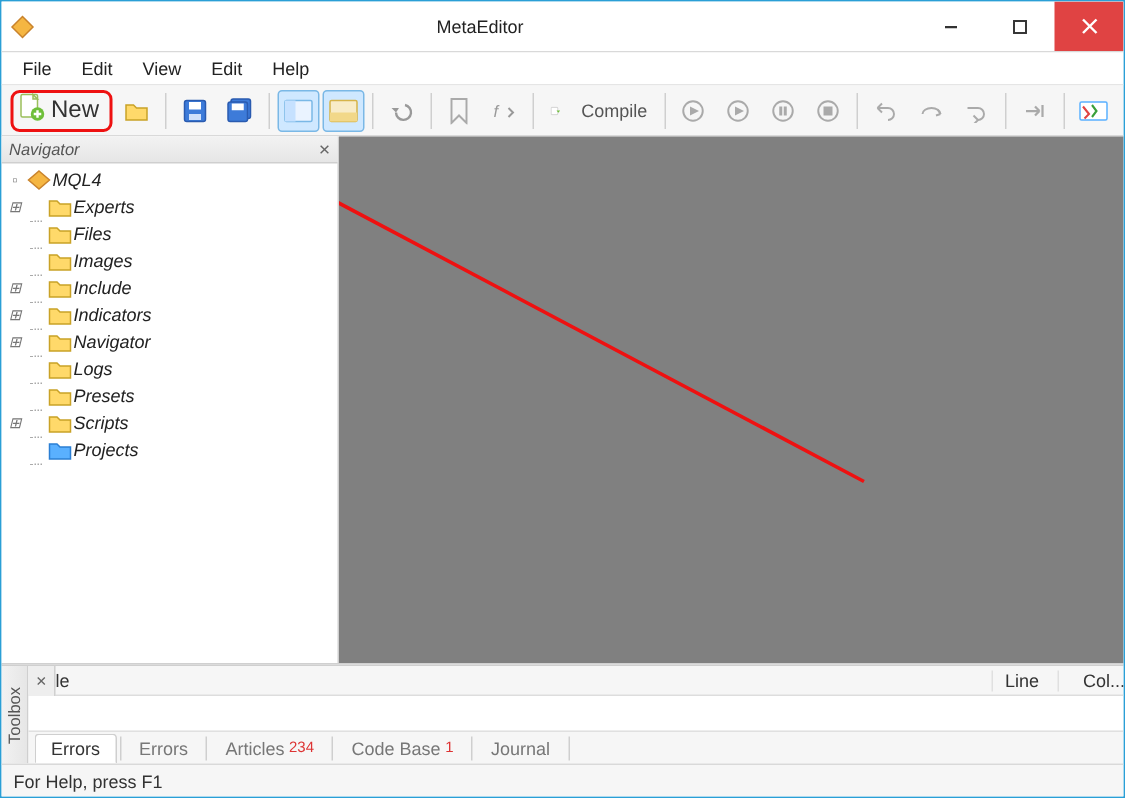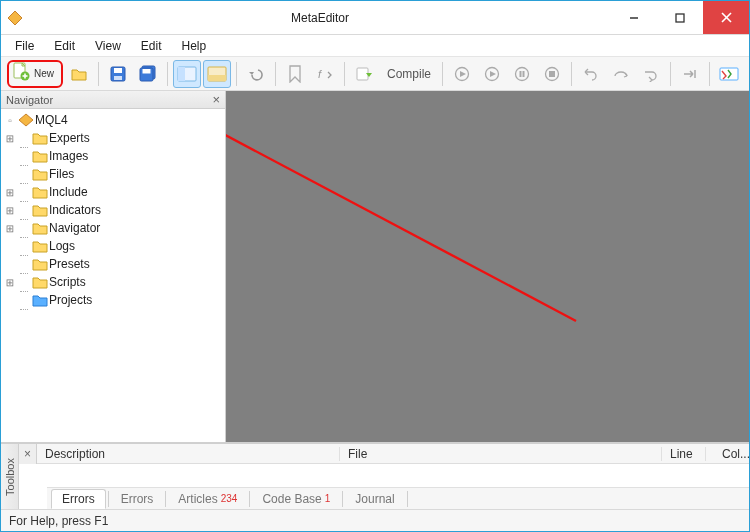--- a/index.html
+++ b/index.html
@@ -10,24 +10,24 @@
   .titlebar .title { flex: 1; text-align: center; font-size: 12px; color: #222; }
   .titlebar .win-controls { display: flex; height: 100%; }
   .titlebar .win-btn { width: 46px; display: flex; align-items: center; justify-content: center; font-size: 14px; color: #333; }
   .titlebar .win-btn.close { background: #e04343; color: #fff; }
   .menubar { height: 22px; background: #fff; display: flex; align-items: stretch; padding: 0 4px; border-bottom: 1px solid #e5e5e5; }
   .menubar .menu-item { padding: 2px 10px; line-height: 18px; color: #222; }
   .toolbar { height: 34px; background: #f6f6f6; border-bottom: 1px solid #d9d9d9; display: flex; align-items: center; padding: 2px 6px; gap: 2px; }
   .toolbar .tb-btn { height: 28px; min-width: 28px; display: flex; align-items: center; justify-content: center; padding: 0 3px; border-radius: 3px; }
   .toolbar .sep { width: 1px; height: 24px; background: #cfcfcf; margin: 0 3px; }
   .new-btn { display: flex; align-items: center; gap: 4px; border: 2px solid #e11; border-radius: 6px; padding: 1px 7px 1px 3px; height: 28px; }
-  .new-btn .txt { font-size: 10px; color: #333; }
+  .new-btn .txt { font-size: 16px; color: #333; }
   .sel { background: #cfe8ff; border: 1px solid #7ab8e6; }
   .center { flex: 1; display: flex; min-height: 0; border-bottom: 1px solid #d0d0d0; }
-  .navigator { width: 225px; border-right: 1px solid #cfcfcf; display: flex; flex-direction: column; background: #fff; }
+  .navigator { width: 225px; border-right: 1px solid #cfcfcf; display: flex; flex-direction: column; background: #fff; font-style: italic; }
   .pane-header { height: 18px; background: linear-gradient(#f2f2f2,#e6e6e6); border-bottom: 1px solid #cfcfcf; display: flex; align-items: center; padding: 0 5px; color: #555; font-size: 11px; }
   .pane-header .close { margin-left: auto; font-size: 13px; color: #666; cursor: pointer; }
   .tree { flex: 1; overflow: auto; padding: 2px 0; }
   .tree-row { display: flex; align-items: center; height: 18px; padding-left: 2px; font-size: 12px; color: #222; white-space: nowrap; }
   .tree-row .exp { width: 14px; text-align: center; color: #777; font-size: 10px; }
   .tree-row .dots { width: 14px; position: relative; }
   .tree-row .dots::before { content: ""; position: absolute; left: 3px; top: 9px; width: 8px; border-top: 1px dotted #aaa; }
   .tree-row.child { padding-left: 2px; }
   .tree-row .icon { width: 18px; display: flex; align-items: center; justify-content: center; }
   .editor { flex: 1; background: #808080; position: relative; }
@@ -37,21 +37,21 @@
   .toolbox .content { flex: 1; display: flex; flex-direction: column; }
   .tb-header { height: 20px; display: flex; align-items: center; background: #f6f6f6; border-bottom: 1px solid #ddd; font-size: 12px; color: #333; position: relative; }
   .tb-header .col { padding: 0 8px; }
   .tb-header .col.descr { width: 320px; }
   .tb-header .col.file { flex: 1; }
   .tb-header .col.line { width: 44px; }
   .tb-header .col.coln { width: 44px; padding-left: 16px; }
   .tb-header .col + .col { border-left: 1px solid #e0e0e0; }
   .tb-header .xbtn { position: absolute; left: 0; top: 0; width: 18px; height: 20px; display:flex; align-items:center; justify-content:center; color:#666; background:#eee; border-right:1px solid #d0d0d0; }
   .tb-body { flex: 1; background: #fff; }
-  .tb-tabs { height: 22px; display: flex; align-items: center; padding: 0 4px; background: #f6f6f6; border-top: 1px solid #e0e0e0; gap: 2px; margin-left: 28px; }
+  .tb-tabs { height: 22px; display: flex; align-items: center; padding: 0 4px; background: #f6f6f6; border-top: 1px solid #e0e0e0; gap: 2px; }
   .tb-tab { padding: 2px 10px; font-size: 12px; color: #777; display: flex; align-items: center; gap: 3px; }
   .tb-tab.active { color: #333; background: #fff; border: 1px solid #cfcfcf; border-bottom: 1px solid #fff; border-radius: 3px 3px 0 0; }
   .tb-tabs .divider { width:1px; height:16px; background:#cfcfcf; }
   .badge { font-size: 10px; color: #d33; vertical-align: sub; }
   .statusbar { height: 22px; background: #f6f6f6; border-top: 1px solid #d9d9d9; display: flex; align-items: center; padding: 0 8px; font-size: 12px; color: #333; }
   .arrow-overlay { position: absolute; left: 0; top: 0; pointer-events: none; }
   .folder-svg { width: 16px; height: 14px; }
 </style>
 </head>
 <body>
@@ -256,31 +256,31 @@
               <span>Experts</span>
             </div>
             <div class="tree-row child">
               <span class="exp"></span>
               <span class="dots"></span>
               <span class="icon">
                 <svg class="folder-svg" viewBox="0 0 16 14">
                   <path d="M1 3 L6 3 L8 5 L15 5 L15 13 L1 13 Z" fill="#ffd96a" stroke="#c9a227"></path>
                 </svg>
               </span>
+              <span>Files</span>
+            </div>
+            <div class="tree-row child">
+              <span class="exp"></span>
+              <span class="dots"></span>
+              <span class="icon">
+                <svg class="folder-svg" viewBox="0 0 16 14">
+                  <path d="M1 3 L6 3 L8 5 L15 5 L15 13 L1 13 Z" fill="#ffd96a" stroke="#c9a227"></path>
+                </svg>
+              </span>
               <span>Images</span>
-            </div>
-            <div class="tree-row child">
-              <span class="exp"></span>
-              <span class="dots"></span>
-              <span class="icon">
-                <svg class="folder-svg" viewBox="0 0 16 14">
-                  <path d="M1 3 L6 3 L8 5 L15 5 L15 13 L1 13 Z" fill="#ffd96a" stroke="#c9a227"></path>
-                </svg>
-              </span>
-              <span>Files</span>
             </div>
             <div class="tree-row child">
               <span class="exp">⊞</span>
               <span class="dots"></span>
               <span class="icon">
                 <svg class="folder-svg" viewBox="0 0 16 14">
                   <path d="M1 3 L6 3 L8 5 L15 5 L15 13 L1 13 Z" fill="#ffd96a" stroke="#c9a227"></path>
                 </svg>
               </span>
               <span>Include</span>
@@ -360,21 +360,20 @@
     </div>
   </div>
 
   <div class="toolbox">
     <div class="tab-strip-left">
       <span class="v">Toolbox</span>
     </div>
     <div class="content">
       <div class="tb-header">
         <span class="xbtn">×</span>
-        <div class="col descr" style="padding-left:26px;">Description</div>
         <div class="col file">File</div>
         <div class="col line">Line</div>
         <div class="col coln">Col...</div>
       </div>
       <div class="tb-body"></div>
       <div class="tb-tabs">
         <div class="tb-tab active">Errors</div>
         <div class="divider"></div>
         <div class="tb-tab">Errors</div>
         <div class="divider"></div>

